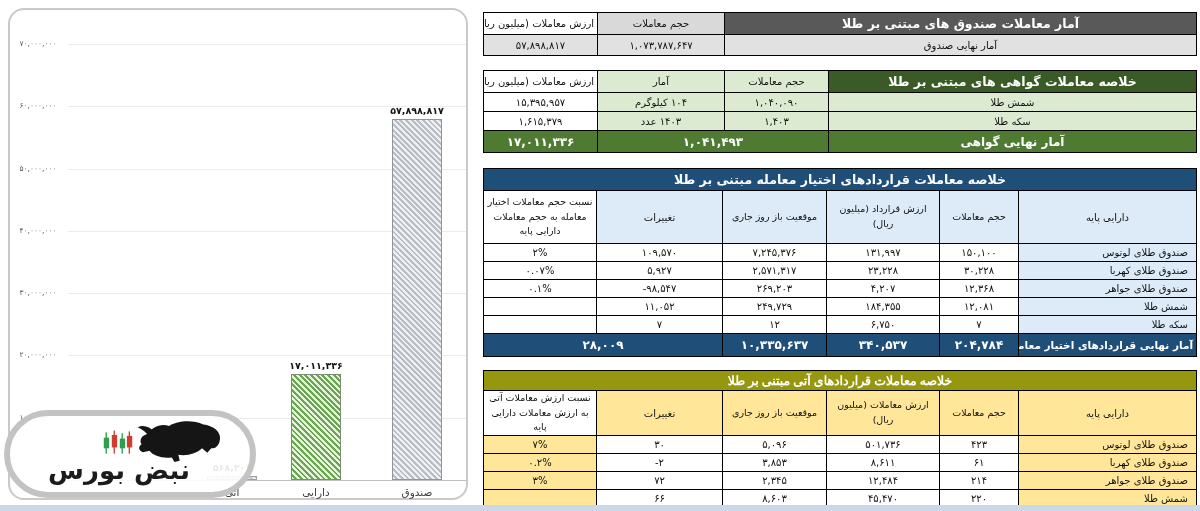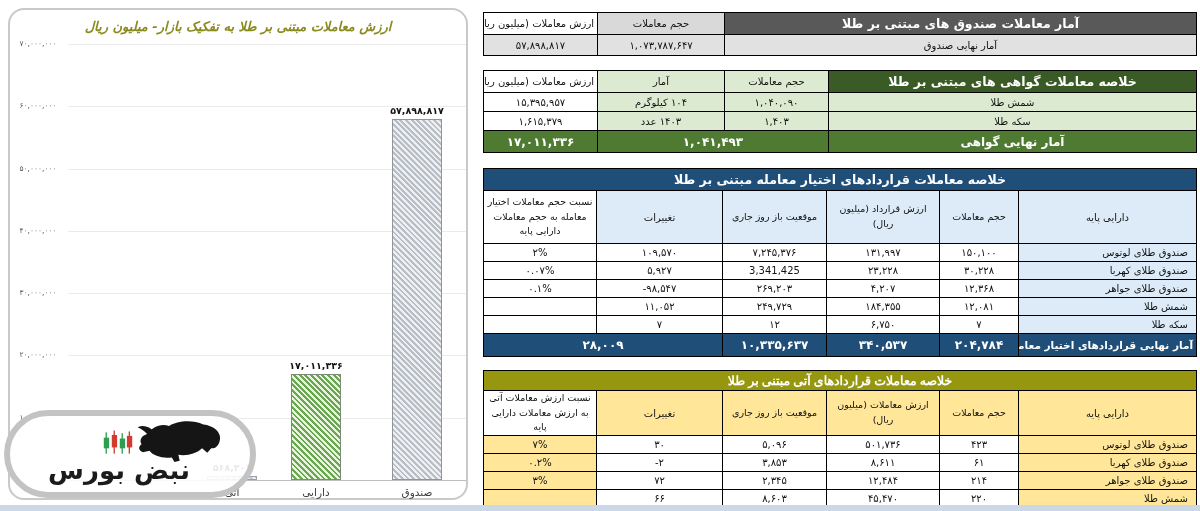--- a/index.html
+++ b/index.html
@@ -101,21 +101,20 @@
   .t4 .frow td{height:20px;}
   .c-yel-dark{background:#97970f;}
   .c-yel-mid{background:#bdc116;}
   .c-yel-lt{background:#ffe699;}
   .c-white{background:#ffffff;}
 </style>
 </head>
 <body>
 
 <div class="chart-card">
-  <div class="chart-title">ارزش معاملات مبتنی بر طلا به تفکیک بازار- میلیون ریال</div>
 
   <div class="ytick y0">۷۰,۰۰۰,۰۰۰</div>
   <div class="ytick y1">۶۰,۰۰۰,۰۰۰</div>
   <div class="ytick y2">۵۰,۰۰۰,۰۰۰</div>
   <div class="ytick y3">۴۰,۰۰۰,۰۰۰</div>
   <div class="ytick y4">۳۰,۰۰۰,۰۰۰</div>
   <div class="ytick y5">۲۰,۰۰۰,۰۰۰</div>
   <div class="ytick y6">۱۰,۰۰۰,۰۰۰</div>
 
   <div class="plot">
@@ -246,21 +245,21 @@
       <td class="num">۱۵۰,۱۰۰</td>
       <td class="num">۱۳۱,۹۹۷</td>
       <td class="num">۷,۲۴۵,۳۷۶</td>
       <td class="num">۱۰۹,۵۷۰</td>
       <td class="num">۲%</td>
     </tr>
     <tr class="drow">
       <td class="c-blue-lt name-cell">صندوق طلای کهربا</td>
       <td class="num">۳۰,۲۲۸</td>
       <td class="num">۲۳,۲۲۸</td>
-      <td class="num">3,341,425</td>
+      <td class="num">۲,۵۷۱,۳۱۷</td>
       <td class="num">۵,۹۲۷</td>
       <td class="num">۰.۰۷%</td>
     </tr>
     <tr class="drow">
       <td class="c-blue-lt name-cell">صندوق طلای جواهر</td>
       <td class="num">۱۲,۳۶۸</td>
       <td class="num">۴,۲۰۷</td>
       <td class="num">۲۶۹,۲۰۳</td>
       <td class="num">-۹۸,۵۴۷</td>
       <td class="num">۰.۱%</td>

